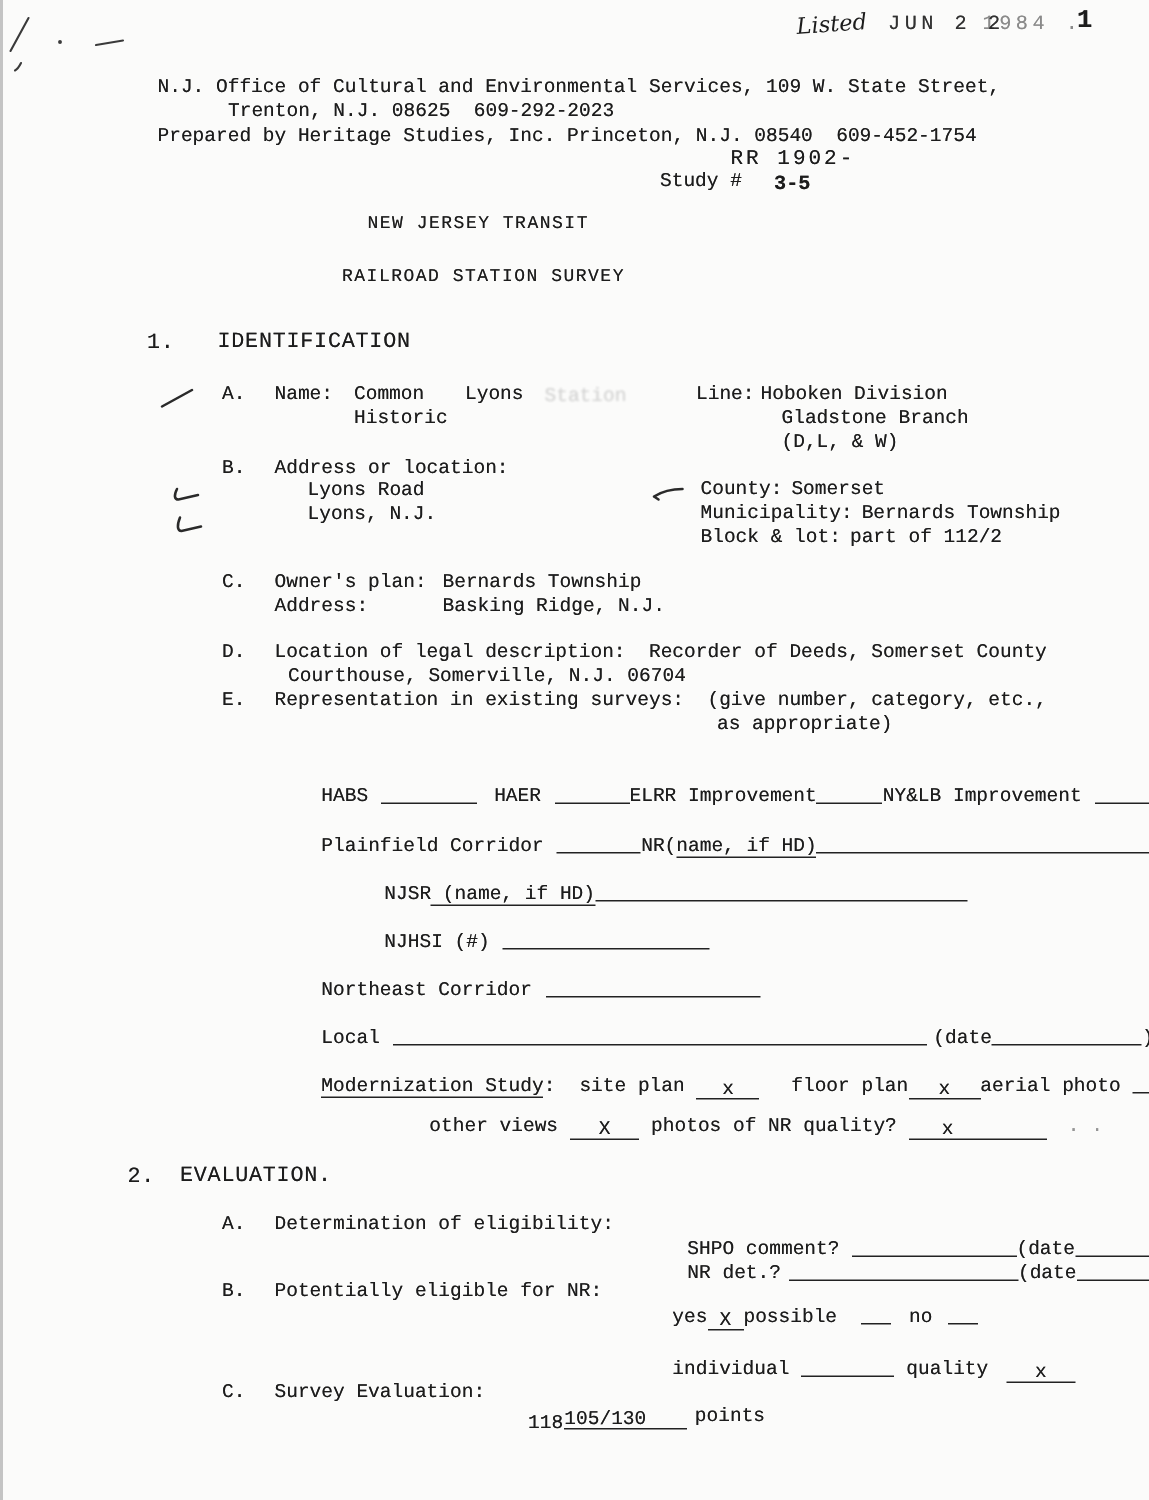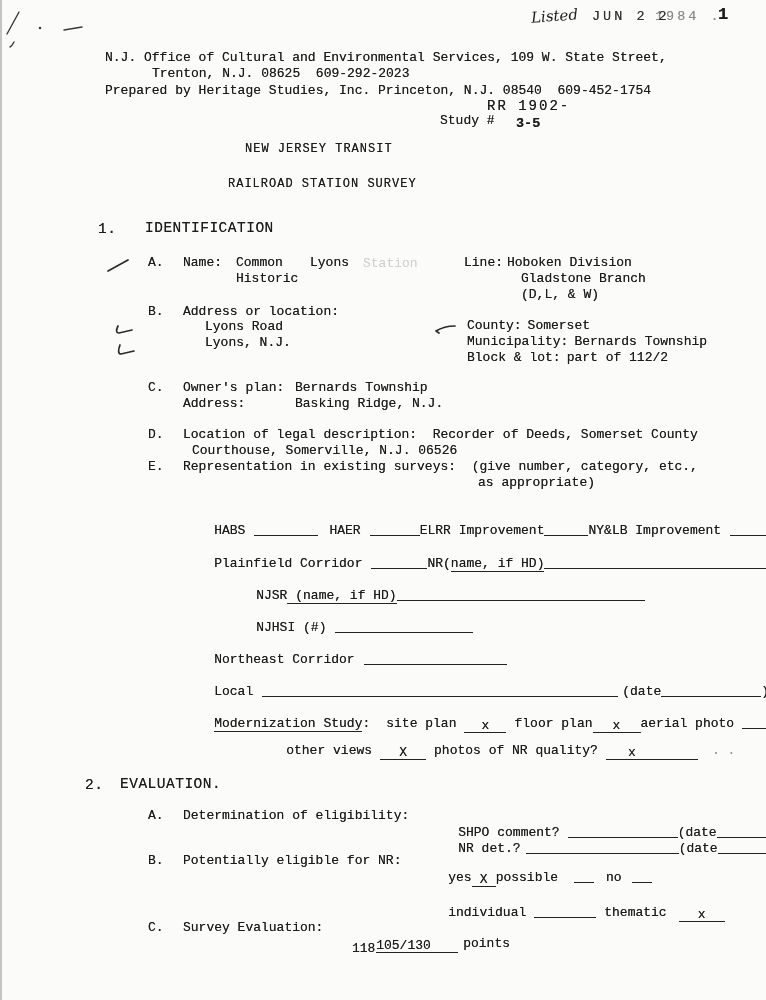--- a/index.html
+++ b/index.html
@@ -92,21 +92,21 @@
   <div class="t" style="left:467px;top:350px"><span>Block &amp; lot:</span><span style="margin-left:6px">part of 112/2</span></div>
 
   <div class="t" style="left:148px;top:380px">C.</div>
   <div class="t" style="left:183px;top:380px">Owner's plan:</div>
   <div class="t" style="left:295px;top:380px">Bernards Township</div>
   <div class="t" style="left:183px;top:396px">Address:</div>
   <div class="t" style="left:295px;top:396px">Basking Ridge, N.J.</div>
 
   <div class="t" style="left:148px;top:427px">D.</div>
   <div class="t" style="left:183px;top:427px">Location of legal description:  Recorder of Deeds, Somerset County</div>
-  <div class="t" style="left:192px;top:443px">Courthouse, Somerville, N.J. 06526</div>
+  <div class="t" style="left:192px;top:443px">Courthouse, Somerville, N.J. 06704</div>
 
   <div class="t" style="left:148px;top:459px">E.</div>
   <div class="t" style="left:183px;top:459px">Representation in existing surveys:  (give number, category, etc.,</div>
   <div class="t" style="left:478px;top:475px">as appropriate)</div>
 
   <div class="t" style="left:183px;top:506px">
     <span>HABS</span><span class="ul" style="width:64px;margin-left:9px"></span><span style="margin-left:11px">HAER</span><span class="ul" style="width:50px;margin-left:9px"></span><span>ELRR Improvement</span><span class="ul" style="width:44px"></span><span>NY&amp;LB Improvement</span><span class="ul" style="width:54px;margin-left:9px"></span>
   </div>
 
   <div class="t" style="left:183px;top:539px">
@@ -123,21 +123,21 @@
 
   <div class="t" style="left:183px;top:635px">
     <span>Northeast Corridor</span><span class="ul" style="width:143px;margin-left:9px"></span>
   </div>
 
   <div class="t" style="left:183px;top:667px">
     <span>Local</span><span class="ul" style="width:356px;margin-left:9px"></span><span style="margin-left:4px">(date</span><span class="ul" style="width:100px"></span><span>)</span>
   </div>
 
   <div class="t" style="left:183px;top:699px">
-    <span class="ult">Modernization Study</span><span>:</span><span style="margin-left:16px">site plan</span><span class="ul" style="width:42px;margin-left:8px"><span class="xm">x</span></span><span style="margin-left:8px">floor plan</span><span class="ul" style="width:48px"><span class="xm">x</span></span><span>aerial photo</span><span class="ul" style="width:28px;margin-left:8px"></span>
+    <span class="ult">Modernization Study</span><span>:</span><span style="margin-left:16px">site plan</span><span class="ul" style="width:42px;margin-left:8px"><span class="xm">x</span></span><span style="margin-left:21px">floor plan</span><span class="ul" style="width:48px"><span class="xm">x</span></span><span>aerial photo</span><span class="ul" style="width:28px;margin-left:8px"></span>
   </div>
 
   <div class="t" style="left:255px;top:727px">
     <span>other views</span><span class="ul" style="width:46px;margin-left:8px"><span class="xm">X</span></span><span style="margin-left:8px">photos of NR quality?</span><span class="ul" style="width:92px;margin-left:8px;text-align:left"><span class="xm" style="margin-left:22px">x</span></span><span class="dots" style="margin-left:14px">. .</span>
   </div>
 
   <div class="t h" style="left:85px;top:777px">2.</div>
   <div class="t h" style="left:120px;top:776px">EVALUATION.</div>
 
   <div class="t" style="left:148px;top:808px">A.</div>
@@ -148,21 +148,21 @@
   <div class="t" style="left:427px;top:824px">
     <span>NR det.?</span><span class="ul" style="width:153px;margin-left:5px"></span><span>(date</span><span class="ul" style="width:70px"></span>
   </div>
 
   <div class="t" style="left:148px;top:853px">B.</div>
   <div class="t" style="left:183px;top:853px">Potentially eligible for NR:</div>
   <div class="t" style="left:417px;top:853px">
     <span>yes</span><span class="ul" style="width:24px"><span class="xm">X</span></span><span>possible</span><span class="ul" style="width:20px;margin-left:16px"></span><span style="margin-left:12px">no</span><span class="ul" style="width:20px;margin-left:10px"></span>
   </div>
   <div class="t" style="left:417px;top:888px">
-    <span>individual</span><span class="ul" style="width:62px;margin-left:8px"></span><span style="margin-left:8px">thematic</span><span class="ul" style="width:46px;margin-left:12px"><span class="xm">x</span></span>
+    <span>individual</span><span class="ul" style="width:62px;margin-left:8px"></span><span style="margin-left:8px">quality</span><span class="ul" style="width:46px;margin-left:12px"><span class="xm">x</span></span>
   </div>
 
   <div class="t" style="left:148px;top:920px">C.</div>
   <div class="t" style="left:183px;top:920px">Survey Evaluation:</div>
   <div class="t" style="left:345px;top:920px">
     <span class="ul" style="width:82px;text-align:left"><span>105/130</span></span><span style="margin-left:5px">points</span>
   </div>
   <div class="t" style="left:352px;top:941px">118</div>
 
 </div>

